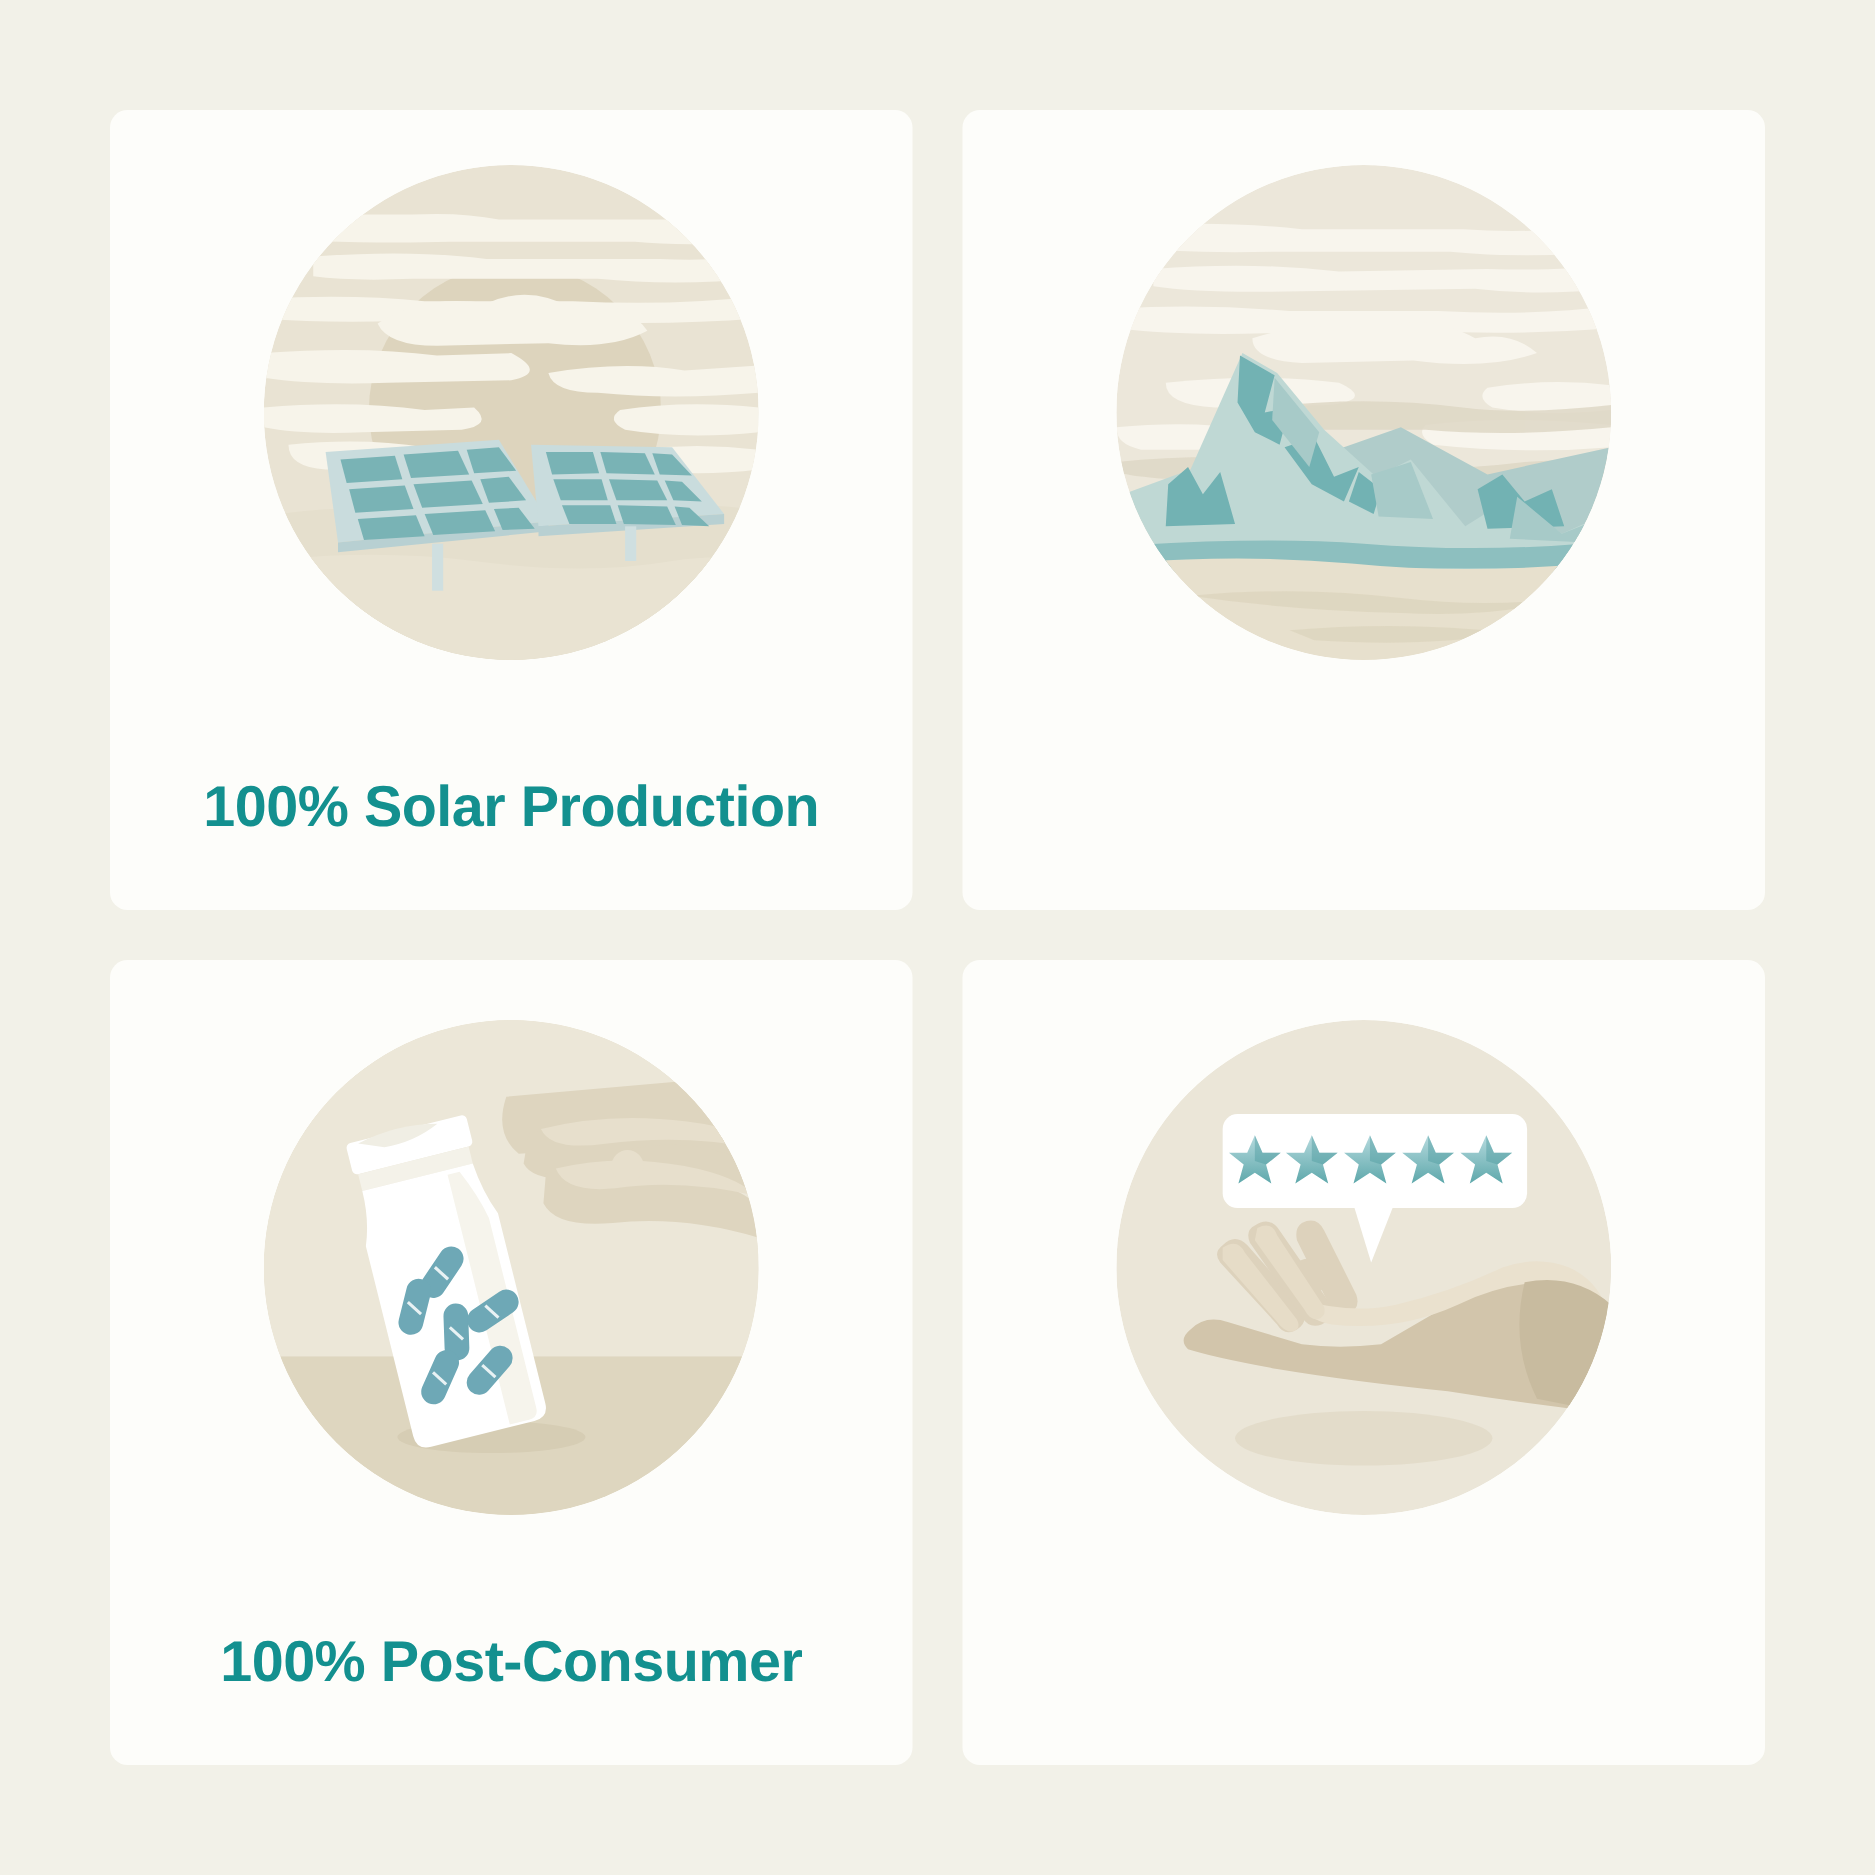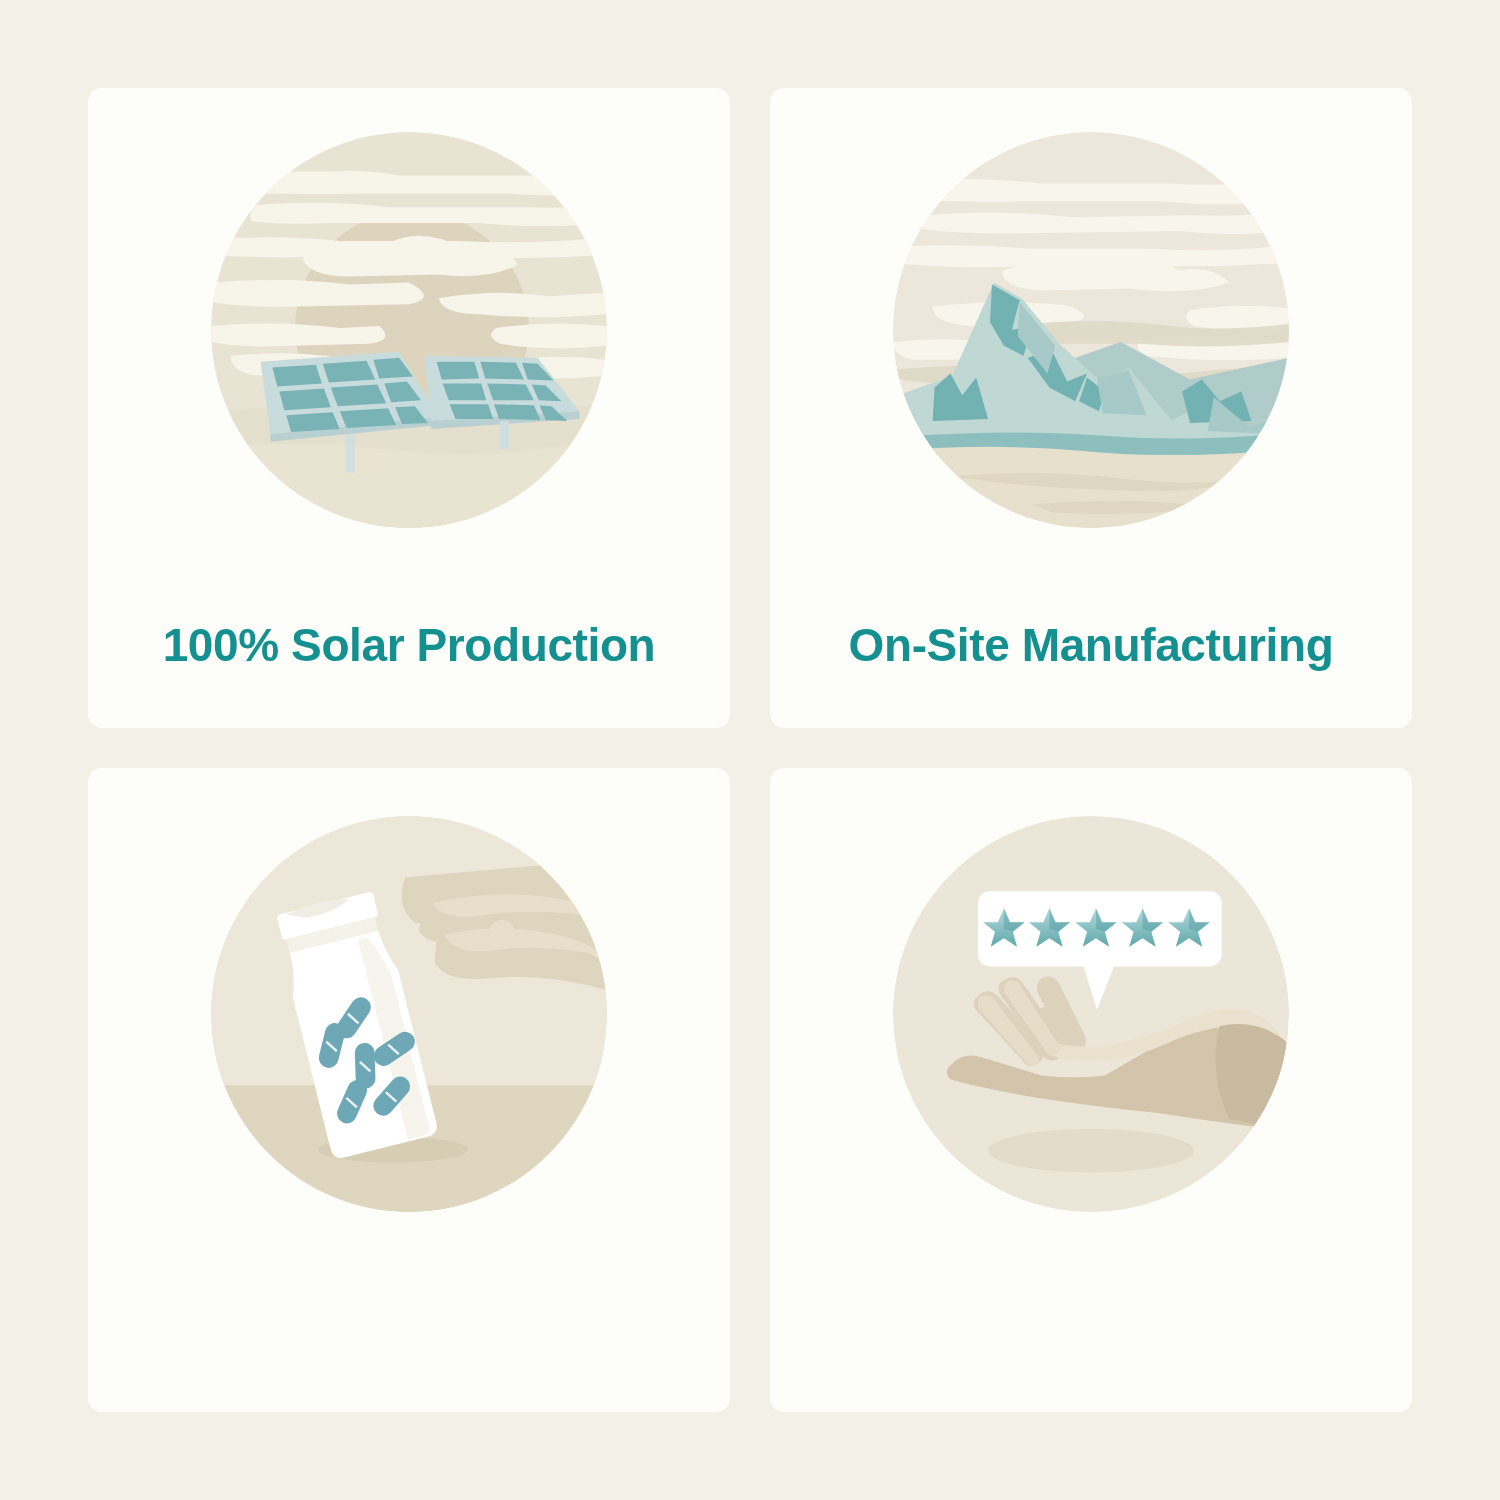--- a/index.html
+++ b/index.html
@@ -187,24 +187,20 @@
           <path d="M0 308 Q120 300 200 306 Q300 314 400 304 L400 326 L0 326 Z" fill="#8dbfbf"></path>
 
           <path d="M0 322 Q100 314 190 322 Q290 332 400 320 L400 400 L0 400 Z" fill="#e7e0cd"></path>
           <g fill="#ddd5be" opacity="0.8">
             <path d="M60 348 Q150 340 230 350 Q300 358 360 350 Q310 366 230 362 Q140 360 60 348 Z"></path>
             <path d="M140 376 Q230 368 320 378 Q250 390 160 384 Z"></path>
           </g>
         </g>
       </svg>
     </div>
-    <div class="card-caption">
-      <span class="cap-line">On-Site Manufacturing</span>
-      
-    </div>
   </div>
 
   <div class="feature-card">
     <div class="illus-wrap wrap-b">
       <svg viewBox="0 0 400 400" xmlns="http://www.w3.org/2000/svg">
         <defs>
             <clipPath id="clipBottle">
               <circle cx="200" cy="200" r="200"></circle>
             </clipPath>
           </defs>
@@ -258,20 +254,24 @@
               <path d="M142 190 L150 202"></path>
                 <path d="M114 212 L122 224"></path>
               <path d="M142 240 L150 252"></path>
                 <path d="M174 230 L182 242"></path>
               <path d="M120 272 L128 284"></path>
                 <path d="M160 276 L168 288"></path>
             </g>
           </g>
         </g>
       </svg>
+    </div>
+    <div class="card-caption">
+      <span class="cap-line">100% Post-Consumer</span>
+      
     </div>
   </div>
 
   <div class="feature-card">
     <div class="illus-wrap wrap-b">
       <svg viewBox="0 0 400 400" xmlns="http://www.w3.org/2000/svg">
         <defs>
           <clipPath id="clipHand">
               <circle cx="200" cy="200" r="200"></circle>
             </clipPath>

